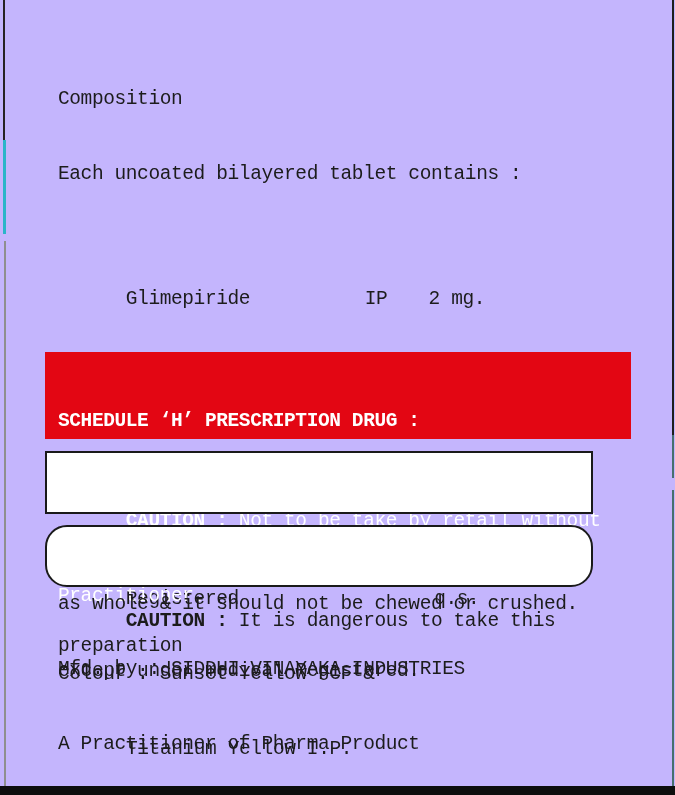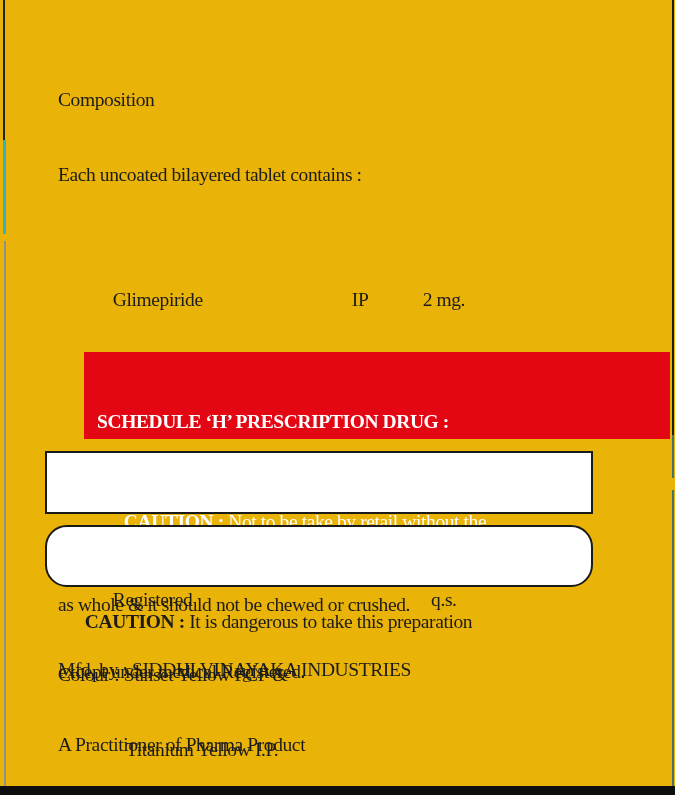--- a/index.html
+++ b/index.html
@@ -1,21 +1,21 @@
 <!DOCTYPE html>
 <html><head>
 <meta charset="utf-8">
 <style>
   html, body { margin: 0; padding: 0; background: #ffffff; }
   .page {
     position: relative;
     width: 675px;
     height: 795px;
-    background: #eab308;
-    font-family: Liberation Serif, serif;
+    background: #c4b5fd;
+    font-family: Liberation Mono, monospace;
     color: #1c1c1c;
     overflow: hidden;
   }
   
   .mark { position: absolute; }
   .left-black  { left: 3px;  top: 0;     width: 2px;  height: 140px; background: #262222; }
   .left-teal   { left: 3px;  top: 140px; width: 3px;  height: 94px;  background: #2ab5c9; }
   .left-gray   { left: 4px;  top: 241px; width: 1.5px; height: 554px; background: #8f8f8f; }
   .right-black { left: 672px; top: 0;     width: 2px; height: 435px; background: #1e1e1e; }
   .right-teal-a{ left: 672px; top: 435px; width: 2px; height: 43px;  background: #47706f; }
@@ -27,28 +27,28 @@
     font-size: 19.5px;
     line-height: 25px;
     letter-spacing: -0.4px;
     white-space: pre-wrap;
   }
   .line { height: 25px; }
   b, .bold { font-weight: bold; }
 
   .top-block { position: absolute; left: 58px; top: 37px; width: 560px; }
 
-  .col-name { display: inline-block; width: 239px; vertical-align: top; margin-left: 28px; }
+  .col-name { display: inline-block; width: 239px; vertical-align: top; }
   .col-ip   { display: inline-block; width: 43px;  vertical-align: top; }
   .col-amt  { display: inline-block; width: 98px;  text-align: center; vertical-align: top; }
   .indent2  { padding-left: 68px; }
 
   .schedule-box {
     position: absolute; left: 45px; top: 352px; width: 586px; height: 87px;
-    box-sizing: border-box; padding: 7px 10px 0 13px; color: #ffffff; margin-left: 39px;
+    box-sizing: border-box; padding: 7px 10px 0 13px; color: #ffffff;
   }
   .outline-box {
     position: absolute; left: 45px; width: 548px; box-sizing: border-box;
     border: 2px solid #1a1a1a; background: #ffffff; padding: 14px 10px 0 11px;
   }
   .direction-box { top: 451px; height: 63px; }
   .caution-box   { top: 525px; height: 62px; padding-top: 7px; border-radius: 22px; }
 
   .mfd-block { position: absolute; left: 58px; top: 607px; width: 560px; }
 </style>

